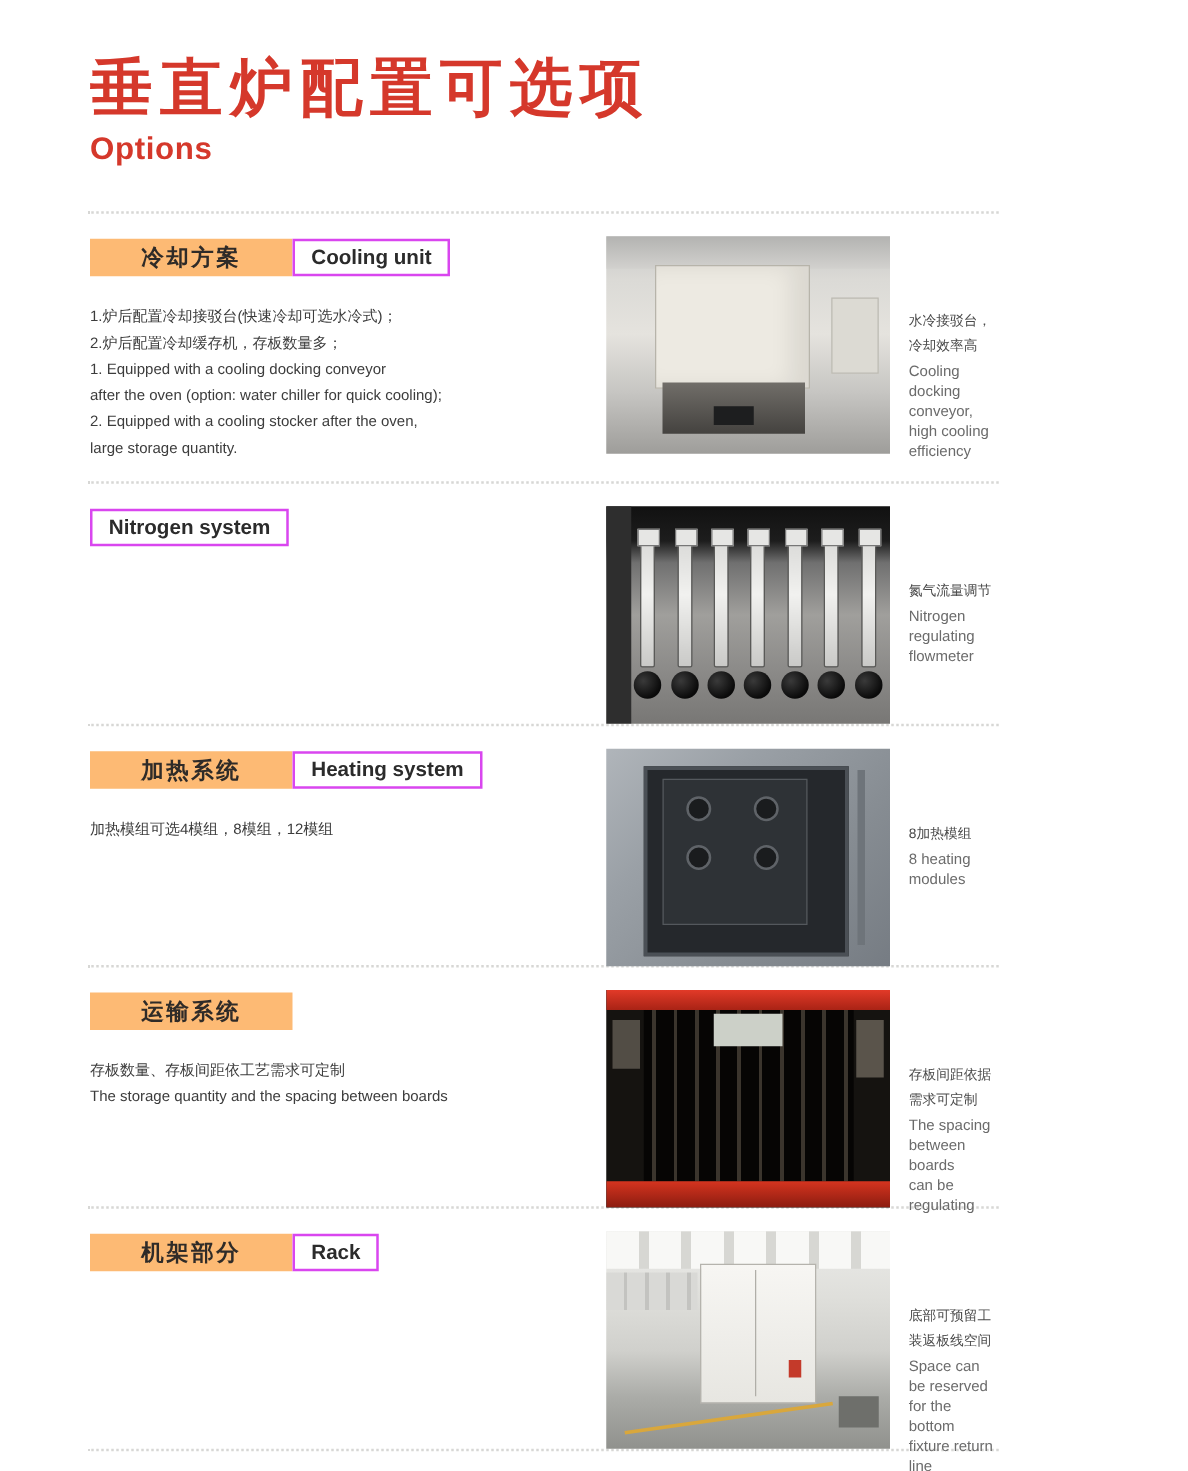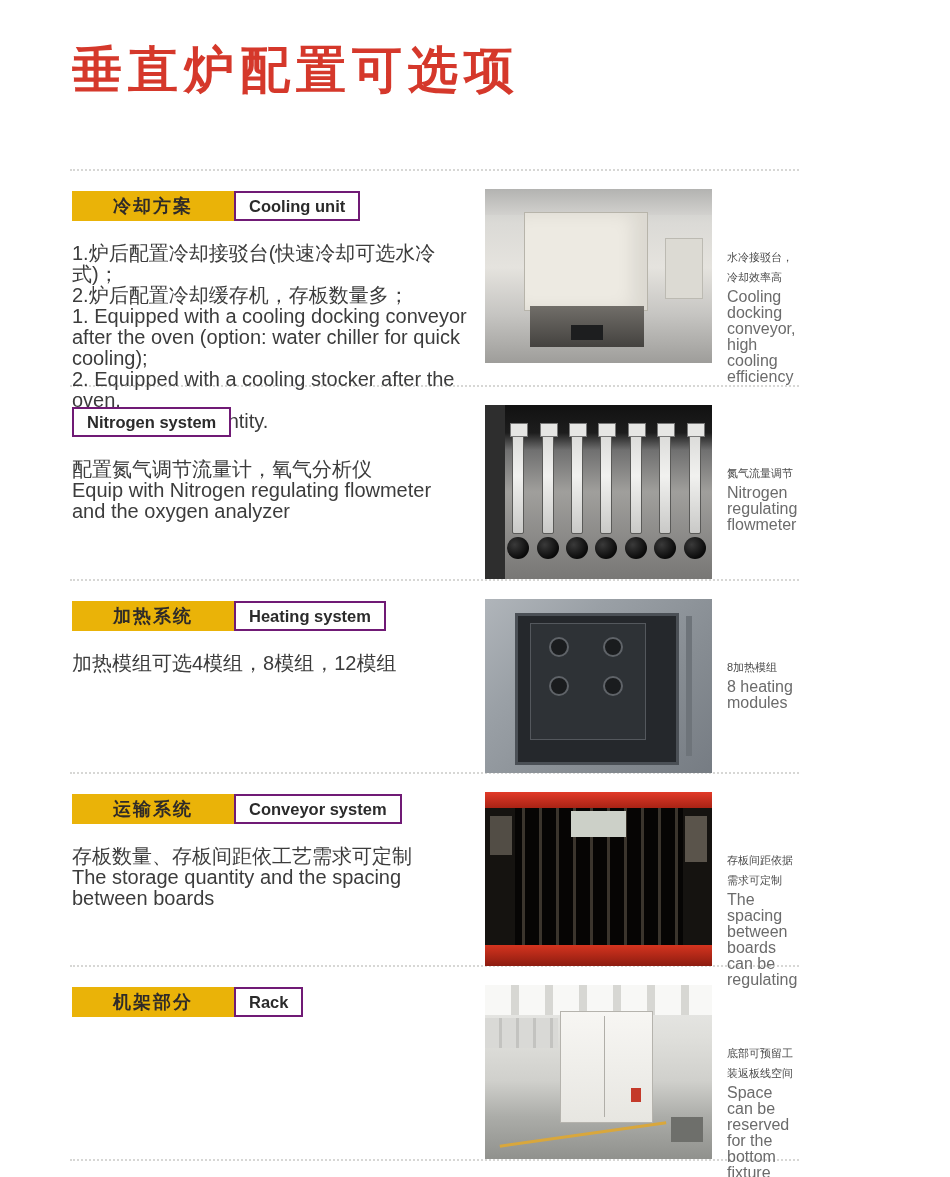--- a/index.html
+++ b/index.html
@@ -10,28 +10,28 @@
   .title-cn{font-family:"DejaVu Serif",serif;font-weight:bold;color:#D5382B;
             font-size:50px;letter-spacing:6px;line-height:1.04;}
   .title-en{color:#D5382B;font-size:25px;font-weight:bold;margin-top:9px;letter-spacing:0.5px;}
   
   .rule{height:0;border-top:2px dotted #d7d7d5;margin:0 45px 0 70px;}
   
   .sec{box-sizing:border-box;display:grid;grid-template-columns:398px 227px 1fr;
        column-gap:15px;padding:18px 45px 0 72px;align-items:start;}
   .s1{height:214px}.s2{height:192px}.s3{height:191px}.s4{height:191px}.s5{height:192px}
   .badge{display:flex;align-items:stretch;height:30px;margin-top:2px;}
-  .badge-cn{width:162px;background:#eab308;color:#2F2B28;font-weight:bold;font-size:18px;
+  .badge-cn{width:162px;background:#fdba74;color:#2F2B28;font-weight:bold;font-size:18px;
             letter-spacing:2px;display:flex;align-items:center;justify-content:center;}
-  .badge-en{border:2px solid #701a75;background:#fff;color:#2B2B2B;font-weight:bold;
+  .badge-en{border:2px solid #d946ef;background:#fff;color:#2B2B2B;font-weight:bold;
             font-size:16.5px;display:flex;align-items:center;padding:0 13px;box-sizing:border-box;}
-  .body{margin-top:22px;color:#3C3C3C;font-size:20px;line-height:21px;}
+  .body{margin-top:22px;color:#3C3C3C;font-size:12px;line-height:21px;}
   .cap{padding-top:58px;}
   .cap-cn{color:#4A4A4A;font-size:11px;line-height:20px;margin-bottom:2px;}
-  .cap-en{color:#6B6B6B;font-size:16px;line-height:16px;}
+  .cap-en{color:#6B6B6B;font-size:12px;line-height:16px;}
   
   .photo{position:relative;width:227px;height:174px;overflow:hidden;background:#ccc;}
   .photo *{position:absolute;}
   
   .p1{background:linear-gradient(180deg,#c7c7c5 0%,#dbdad6 20%,#e5e3de 45%,#c6c5c2 72%,#9e9d9a 100%);}
   .p1-ceil{top:0;left:0;right:0;height:26px;background:linear-gradient(180deg,#b3b3b1,#d2d1ce);}
   .p1-machine{left:17%;top:13%;width:54%;height:56%;background:#edeae2;border:1px solid #b7b4aa;
               box-shadow:inset -14px 0 18px rgba(0,0,0,.08);}
   .p1-side{right:4%;top:28%;width:16%;height:34%;background:#dcdad3;border:1px solid #bcbab2;}
   .p1-table{left:20%;bottom:9%;width:50%;height:24%;background:linear-gradient(180deg,#716e69,#44423f);}
@@ -74,20 +74,21 @@
   .p5-line{left:6%;bottom:13%;width:74%;height:3px;background:#d9a73c;transform:rotate(-8deg);}
   .p5-crate{right:4%;bottom:10%;width:14%;height:14%;background:#6e6f6b;}
 </style>
 </head>
 <body>
 
 <div class="page">
 
   <div class="hdr">
     <div class="title-cn">垂直炉配置可选项</div>
+    <div class="title-en">Options</div>
   </div>
 
   <div class="rule"></div>
 
   <div class="sec s1">
     <div>
       <div class="badge">
         <span class="badge-cn">冷却方案</span>
         <span class="badge-en">Cooling unit</span>
       </div>
@@ -113,25 +114,20 @@
       <div class="cap-en">high cooling efficiency</div>
     </div>
   </div>
 
   <div class="rule"></div>
 
   <div class="sec s2">
     <div>
       <div class="badge">
         <span class="badge-en">Nitrogen system</span>
-      </div>
-      <div class="body">
-        <div>配置氮气调节流量计，氧气分析仪</div>
-        <div>Equip with Nitrogen regulating flowmeter</div>
-        <div>and the oxygen analyzer</div>
       </div>
     </div>
     <div class="photo p2" title="Panel of nitrogen regulating flowmeter tubes">
       <i class="p2-left"></i>
       <span class="p2-tubes">
         <i class="tube"></i>
           <i class="tube"></i>
           <i class="tube"></i>
           <i class="tube"></i>
           <i class="tube"></i>
@@ -171,21 +167,20 @@
       <div class="cap-en">8 heating modules</div>
     </div>
   </div>
 
   <div class="rule"></div>
 
   <div class="sec s4">
     <div>
       <div class="badge">
         <span class="badge-cn">运输系统</span>
-        <span class="badge-en">Conveyor system</span>
       </div>
       <div class="body">
         <div>存板数量、存板间距依工艺需求可定制</div>
         <div>The storage quantity and the spacing between boards</div>
       </div>
     </div>
     <div class="photo p4" title="Conveyor board rack interior with red frame">
       <i class="p4-redtop"></i>
       <i class="p4-fins"></i>
       <i class="p4-window"></i>

